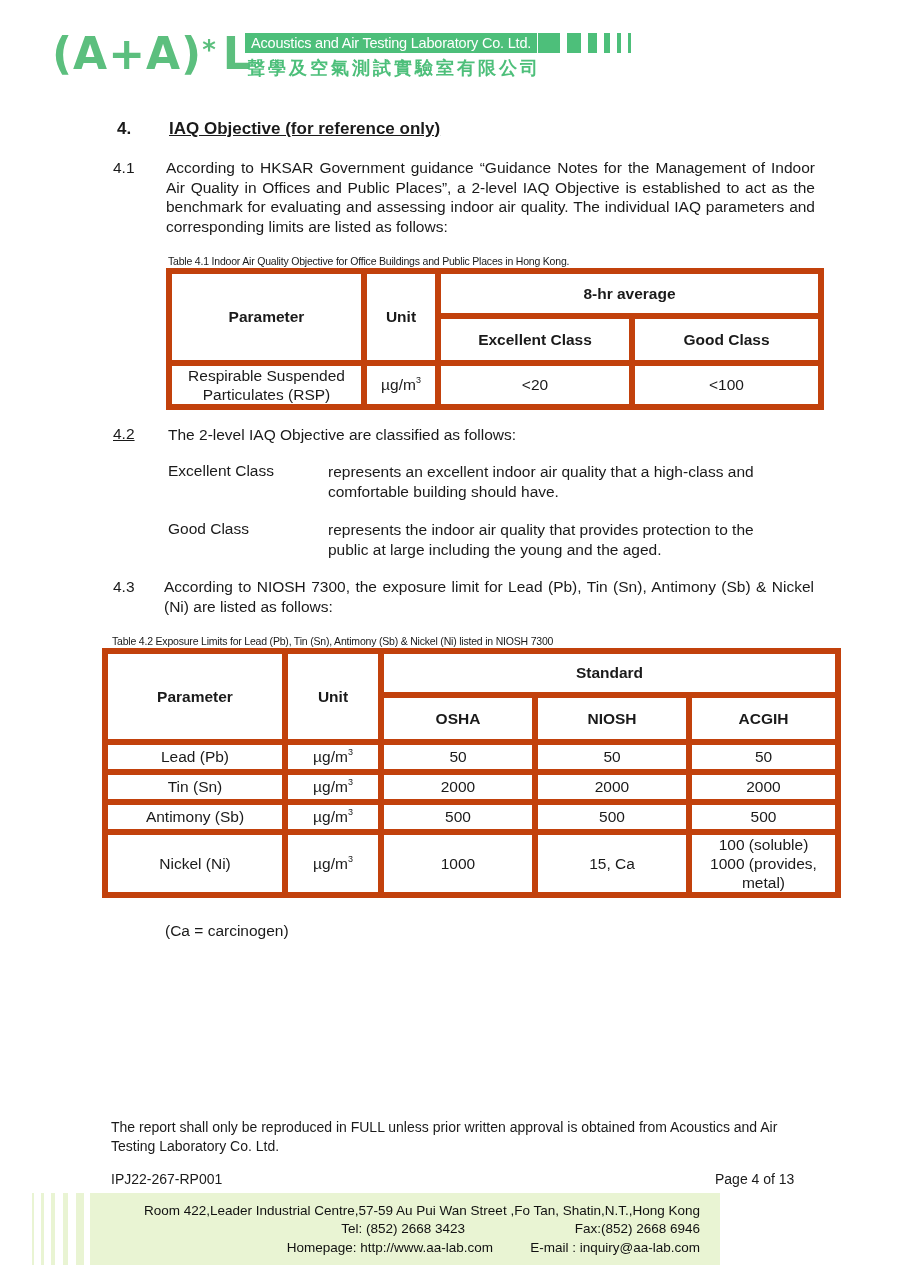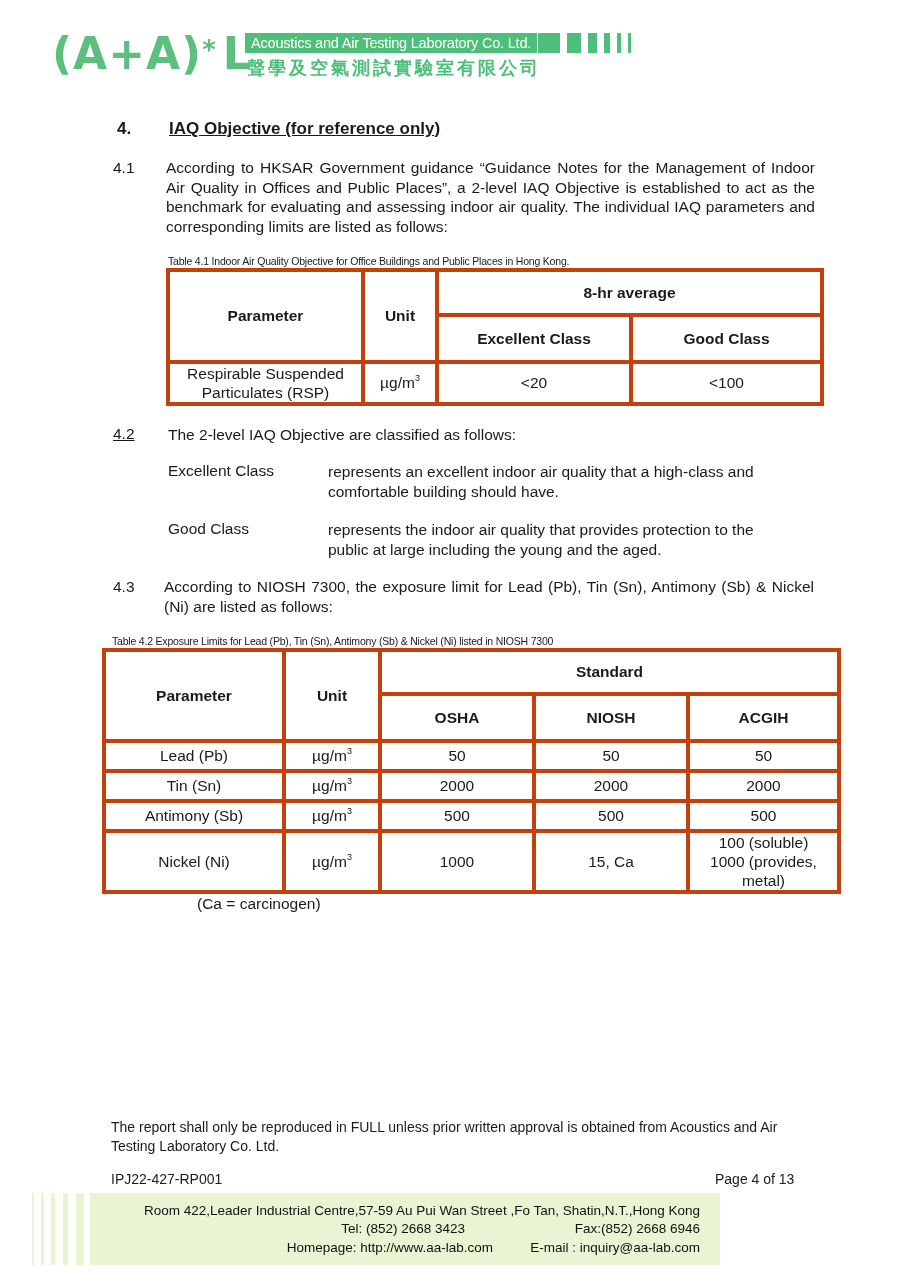--- a/index.html
+++ b/index.html
@@ -18,21 +18,21 @@
   .bars span { display:block; background:#4dbf7a; height:20px; }
 
   
   .h4num { left:117px; top:119px; font-size:17px; font-weight:bold; }
   .h4title { left:169px; top:119px; font-size:17px; font-weight:bold; text-decoration:underline; }
   .secnum { font-size:15.5px; }
   .para { font-size:15.5px; line-height:19.5px; text-align:justify; text-align-last:left; }
   .caption { font-size:10.5px; white-space:nowrap; letter-spacing:-0.2px; }
 
   table.doc { position:absolute; border-collapse:collapse; border:2px solid #222; font-size:15.5px; }
-  table.doc td, table.doc th { border:4px solid #c2410c; text-align:center; vertical-align:middle; padding:0 4px; }
+  table.doc td, table.doc th { border:6px solid #c2410c; text-align:center; vertical-align:middle; padding:0 4px; }
   table.doc th { font-weight:bold; }
   table.doc tr.hdr-last th { border-bottom:3px double #444; }
   sup.s { font-size:9px; vertical-align:top; position:relative; top:-1px; }
 
   .def-term { font-size:15.5px; }
   .def-text { font-size:15.5px; line-height:19.5px; }
 
   .disclaimer { left:111px; top:1118px; width:700px; font-size:14px; line-height:19px; }
   .docref { left:111px; top:1171px; font-size:14px; }
   .pageno { left:715px; top:1171px; font-size:14px; }
@@ -148,24 +148,24 @@
   <tr style="height:60px">
     <td>Nickel (Ni)</td>
     <td><span>µg/m</span><sup class="s">3</sup></td>
     <td>1000</td>
     <td>15, Ca</td>
     <td style="line-height:19px"><span>100 (soluble)</span><br><span>1000 (provides,</span><br><span>metal)</span></td>
   </tr>
 </tbody>
   </table>
 
-<div class="abs" style="left:165px; top:895px; font-size:15.5px;margin-left:32px;">(Ca = carcinogen)</div>
+<div class="abs" style="left:165px; top:922px; font-size:15.5px;">(Ca = carcinogen)</div>
 
 <div class="abs disclaimer">The report shall only be reproduced in FULL unless prior written approval is obtained from Acoustics and Air Testing Laboratory Co. Ltd.</div>
-<div class="abs docref">IPJ22-427-RP001</div>
+<div class="abs docref">IPJ22-267-RP001</div>
 <div class="abs pageno">Page 4 of 13</div>
 
 <div>
   <div class="abs stripe" style="left:32px; width:2px;"></div>
   <div class="abs stripe" style="left:41px; width:3px;"></div>
   <div class="abs stripe" style="left:51px; width:4px;"></div>
   <div class="abs stripe" style="left:63px; width:5px;"></div>
   <div class="abs stripe" style="left:76px; width:8px;"></div>
 </div>
 <div class="abs footband"></div>

